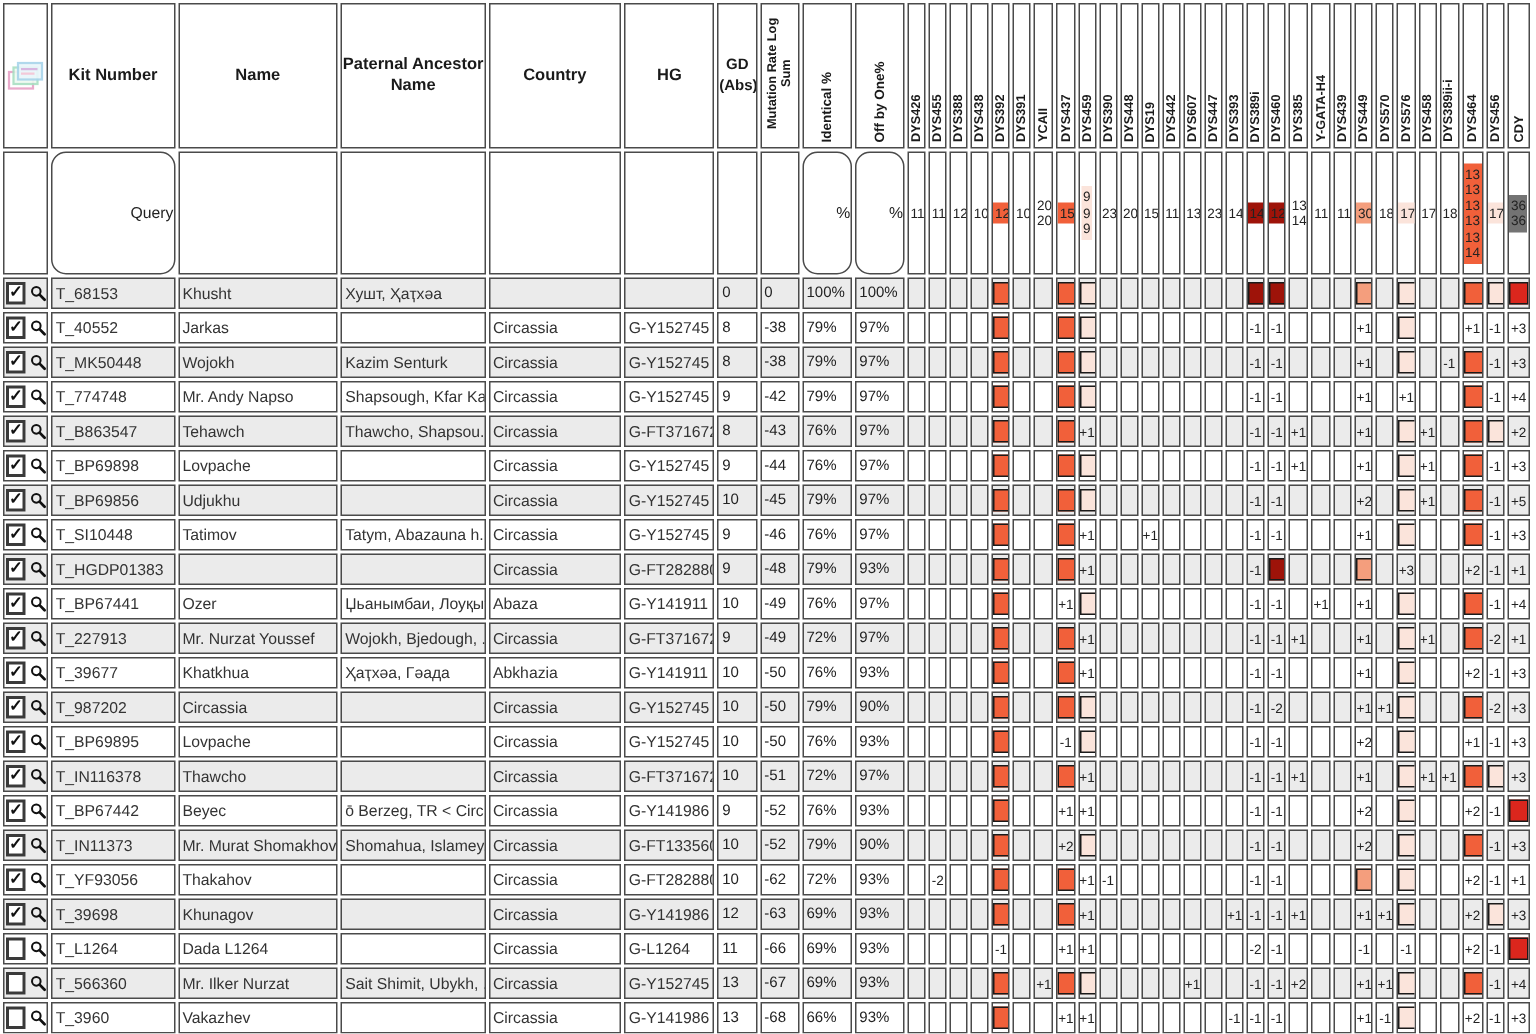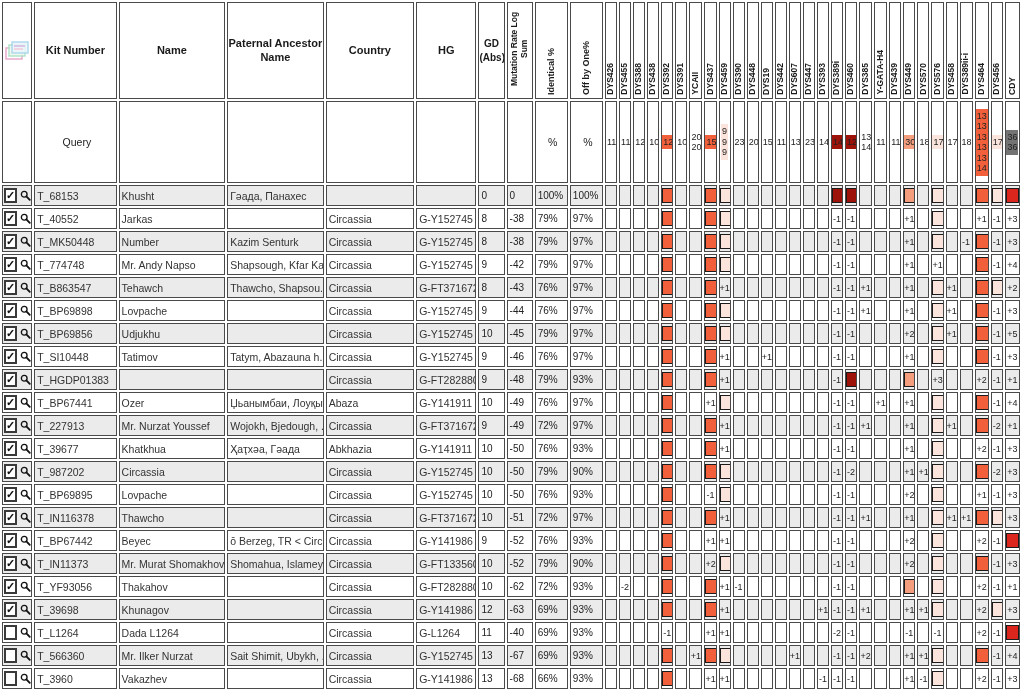--- a/index.html
+++ b/index.html
@@ -8,21 +8,21 @@
     background:#fff;margin:0;}
   td,th{border:1px solid #4a4a4a;padding:0;overflow:hidden;background:#fff;}
   thead th{vertical-align:middle;text-align:center;font-size:11px;color:#1a1a1a;}
   th.mk{vertical-align:bottom;}
   .vwrap{display:flex;align-items:flex-end;justify-content:center;height:92px;padding-bottom:3px;}
   .vtext{writing-mode:vertical-rl;transform:rotate(180deg);font-weight:bold;font-size:8.5px;
     line-height:1.15;white-space:pre-line;letter-spacing:0;}
   .hlabel{font-weight:bold;font-size:11px;line-height:1.25;}
   
   tr.qrow td{height:80px;vertical-align:middle;text-align:center;font-size:9px;color:#222;}
-  tr.qrow td.ltxt{text-align:center;padding-left:3px;font-size:10.5px;}
+  tr.qrow td.ltxt{text-align:right;padding-left:3px;font-size:10.5px;border-radius:10px;}
   .qblk{display:inline-block;padding:2px 1px;}
   .qv{line-height:10.5px;font-size:9px;white-space:nowrap;}
   
   tbody td{height:19px;font-size:9px;text-align:center;color:#222;vertical-align:middle;}
   tbody tr.odd td{background:#ebebeb;}
   tbody td.ltxt{text-align:left;padding:0 2px;font-size:10.5px;color:#333;white-space:nowrap;}
   tbody td.num{font-size:10px;text-align:left;padding-left:2px;}
   .sq{display:inline-block;width:11px;height:13px;border:1px solid #1a1a1a;vertical-align:middle;}
   .diff{font-size:9px;color:#222;}
   
@@ -304,21 +304,21 @@
           <span class="cbwrap">
             <span class="cb">✓</span>
             <svg class="lens" width="13" height="13" viewBox="0 0 13 13">
               <circle cx="5" cy="5" r="3.4" fill="none" stroke="#111" stroke-width="1.6"></circle>
               <line x1="7.6" y1="7.6" x2="11.6" y2="11.6" stroke="#111" stroke-width="2.2" stroke-linecap="round"></line>
             </svg>
           </span>
         </td>
         <td class="ltxt">T_68153</td>
         <td class="ltxt">Khusht</td>
-        <td class="ltxt">Гәада, Панахес</td>
+        <td class="ltxt">Хушт, Ҳаҭхәа</td>
         <td class="ltxt"></td>
         <td class="ltxt"></td>
         <td class="num">0</td>
         <td class="num">0</td>
         <td class="num">100%</td>
         <td class="num">100%</td>
         <td></td>
         <td></td>
         <td></td>
         <td></td>
@@ -401,21 +401,21 @@
         <td class="selcell">
           <span class="cbwrap">
             <span class="cb">✓</span>
             <svg class="lens" width="13" height="13" viewBox="0 0 13 13">
               <circle cx="5" cy="5" r="3.4" fill="none" stroke="#111" stroke-width="1.6"></circle>
               <line x1="7.6" y1="7.6" x2="11.6" y2="11.6" stroke="#111" stroke-width="2.2" stroke-linecap="round"></line>
             </svg>
           </span>
         </td>
         <td class="ltxt">T_MK50448</td>
-        <td class="ltxt">Number</td>
+        <td class="ltxt">Wojokh</td>
         <td class="ltxt">Kazim Senturk</td>
         <td class="ltxt">Circassia</td>
         <td class="ltxt">G-Y152745</td>
         <td class="num">8</td>
         <td class="num">-38</td>
         <td class="num">79%</td>
         <td class="num">97%</td>
         <td></td>
         <td></td>
         <td></td>
@@ -1239,21 +1239,21 @@
               <line x1="7.6" y1="7.6" x2="11.6" y2="11.6" stroke="#111" stroke-width="2.2" stroke-linecap="round"></line>
             </svg>
           </span>
         </td>
         <td class="ltxt">T_L1264</td>
         <td class="ltxt">Dada L1264</td>
         <td class="ltxt"></td>
         <td class="ltxt">Circassia</td>
         <td class="ltxt">G-L1264</td>
         <td class="num">11</td>
-        <td class="num">-40</td>
+        <td class="num">-66</td>
         <td class="num">69%</td>
         <td class="num">93%</td>
         <td></td>
         <td></td>
         <td></td>
         <td></td>
         <td><span class="diff">-1</span></td>
         <td></td>
         <td></td>
         <td><span class="diff">+1</span></td>

